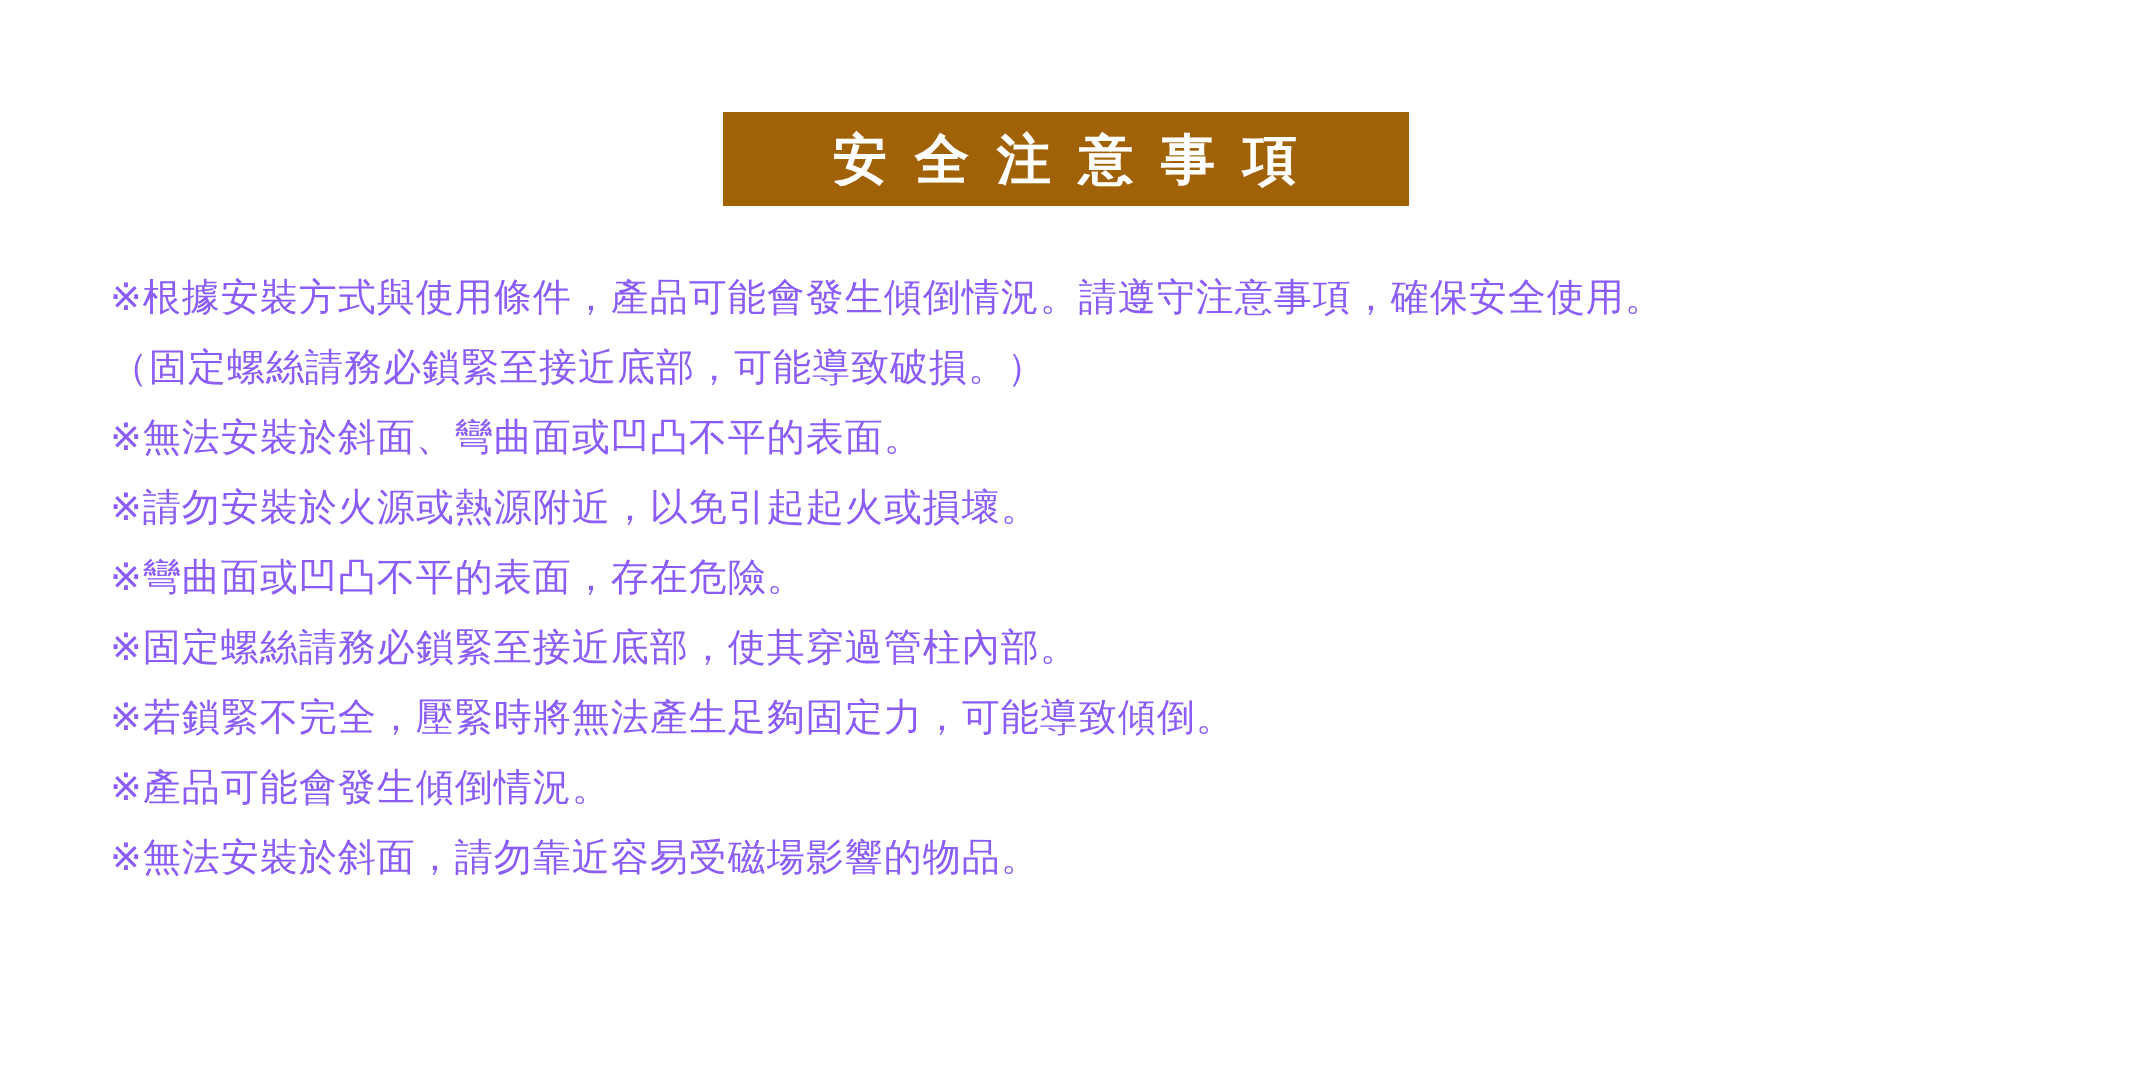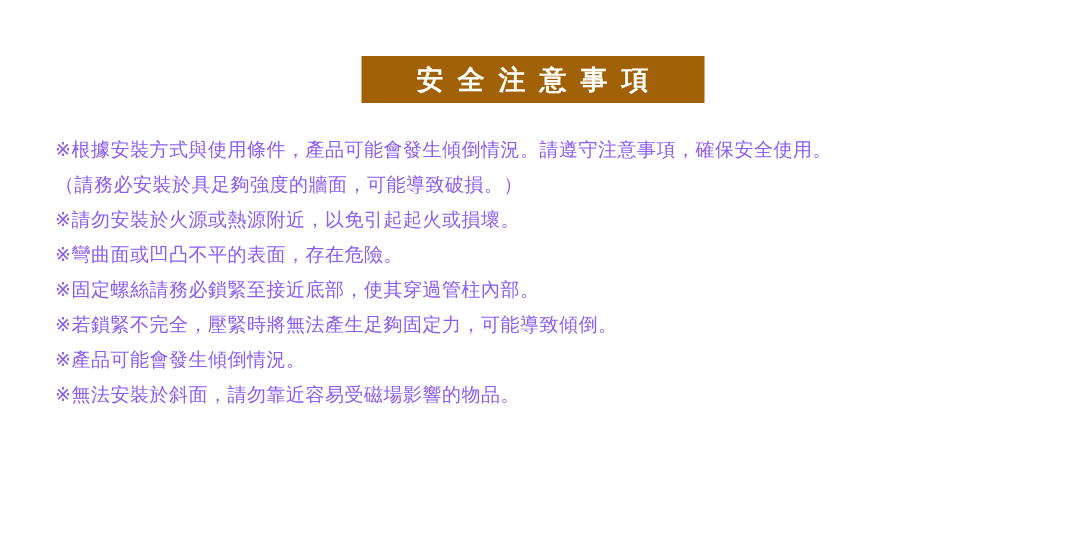--- a/index.html
+++ b/index.html
@@ -55,21 +55,22 @@
 <body>
 
 <div class="page">
 
   <div class="banner">
     <span class="banner-title">安全注意事項</span>
   </div>
 
   <div class="notes">
     <p class="note-line">※根據安裝方式與使用條件，產品可能會發生傾倒情況。請遵守注意事項，確保安全使用。</p>
-    <p class="note-line">（請務必安裝於具足夠強度的牆面，可能導致破損。）</p>
+    <p class="note-line">（固定螺絲請務必鎖緊至接近底部，可能導致破損。）</p>
+    <p class="note-line">※無法安裝於斜面、彎曲面或凹凸不平的表面。</p>
     <p class="note-line">※請勿安裝於火源或熱源附近，以免引起起火或損壞。</p>
     <p class="note-line">※彎曲面或凹凸不平的表面，存在危險。</p>
     <p class="note-line">※固定螺絲請務必鎖緊至接近底部，使其穿過管柱內部。</p>
     <p class="note-line">※若鎖緊不完全，壓緊時將無法產生足夠固定力，可能導致傾倒。</p>
     <p class="note-line">※產品可能會發生傾倒情況。</p>
     <p class="note-line">※無法安裝於斜面，請勿靠近容易受磁場影響的物品。</p>
   </div>
 
 </div>
 

